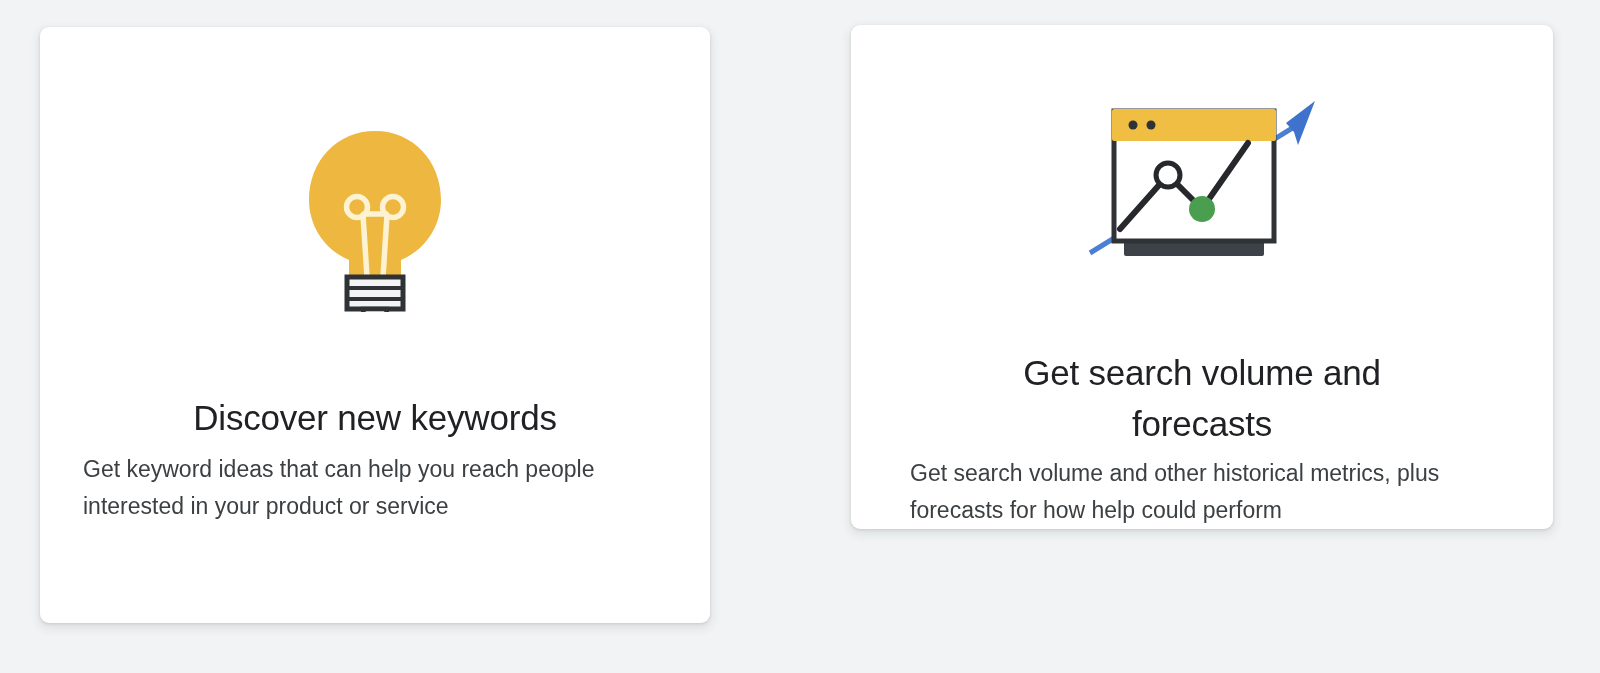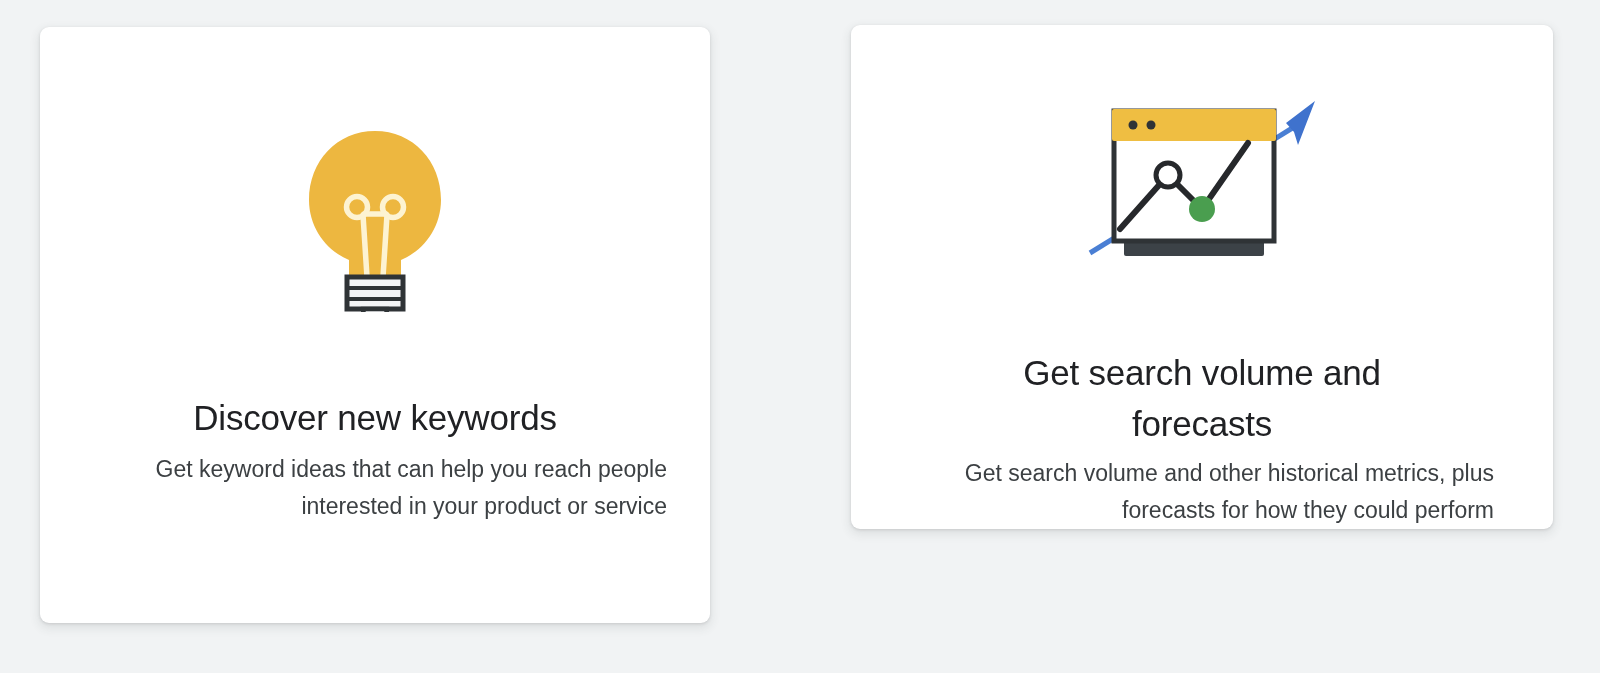--- a/index.html
+++ b/index.html
@@ -70,21 +70,21 @@
   }
 
   #card-discover .card-title { margin-top: 80px; }
   #card-forecasts .card-title { margin-top: 78px; max-width: 560px; }
 
   .card-desc {
     font-size: 23px;
     font-weight: 400;
     color: #3c4043;
     line-height: 37px;
-    text-align: right;
+    text-align: left;
     margin: 0;
     padding: 0 8px;
   }
 
   #card-discover .card-desc { margin-top: 8px; max-width: 600px; }
   #card-forecasts .card-desc { margin-top: 6px; max-width: 600px; }
 
   svg { display: block; }
 </style>
 </head>
@@ -149,16 +149,16 @@
         <polyline points="48,140 96,86 130,120 176,54" fill="none" stroke="#26282b" stroke-width="6" stroke-linejoin="round" stroke-linecap="round"></polyline>
 
         <circle cx="96" cy="86" r="12" fill="#ffffff" stroke="#26282b" stroke-width="5"></circle>
 
         <circle cx="130" cy="120" r="13" fill="#4a9e4f"></circle>
       </svg>
     </div>
 
     <h2 class="card-title">Get search volume and forecasts</h2>
 
-    <p class="card-desc">Get search volume and other historical metrics, plus forecasts for how they could perform</p>
+    <p class="card-desc">Get search volume and other historical metrics, plus forecasts for how help could perform</p>
   </div>
 
 </div>
 
 </body></html>

